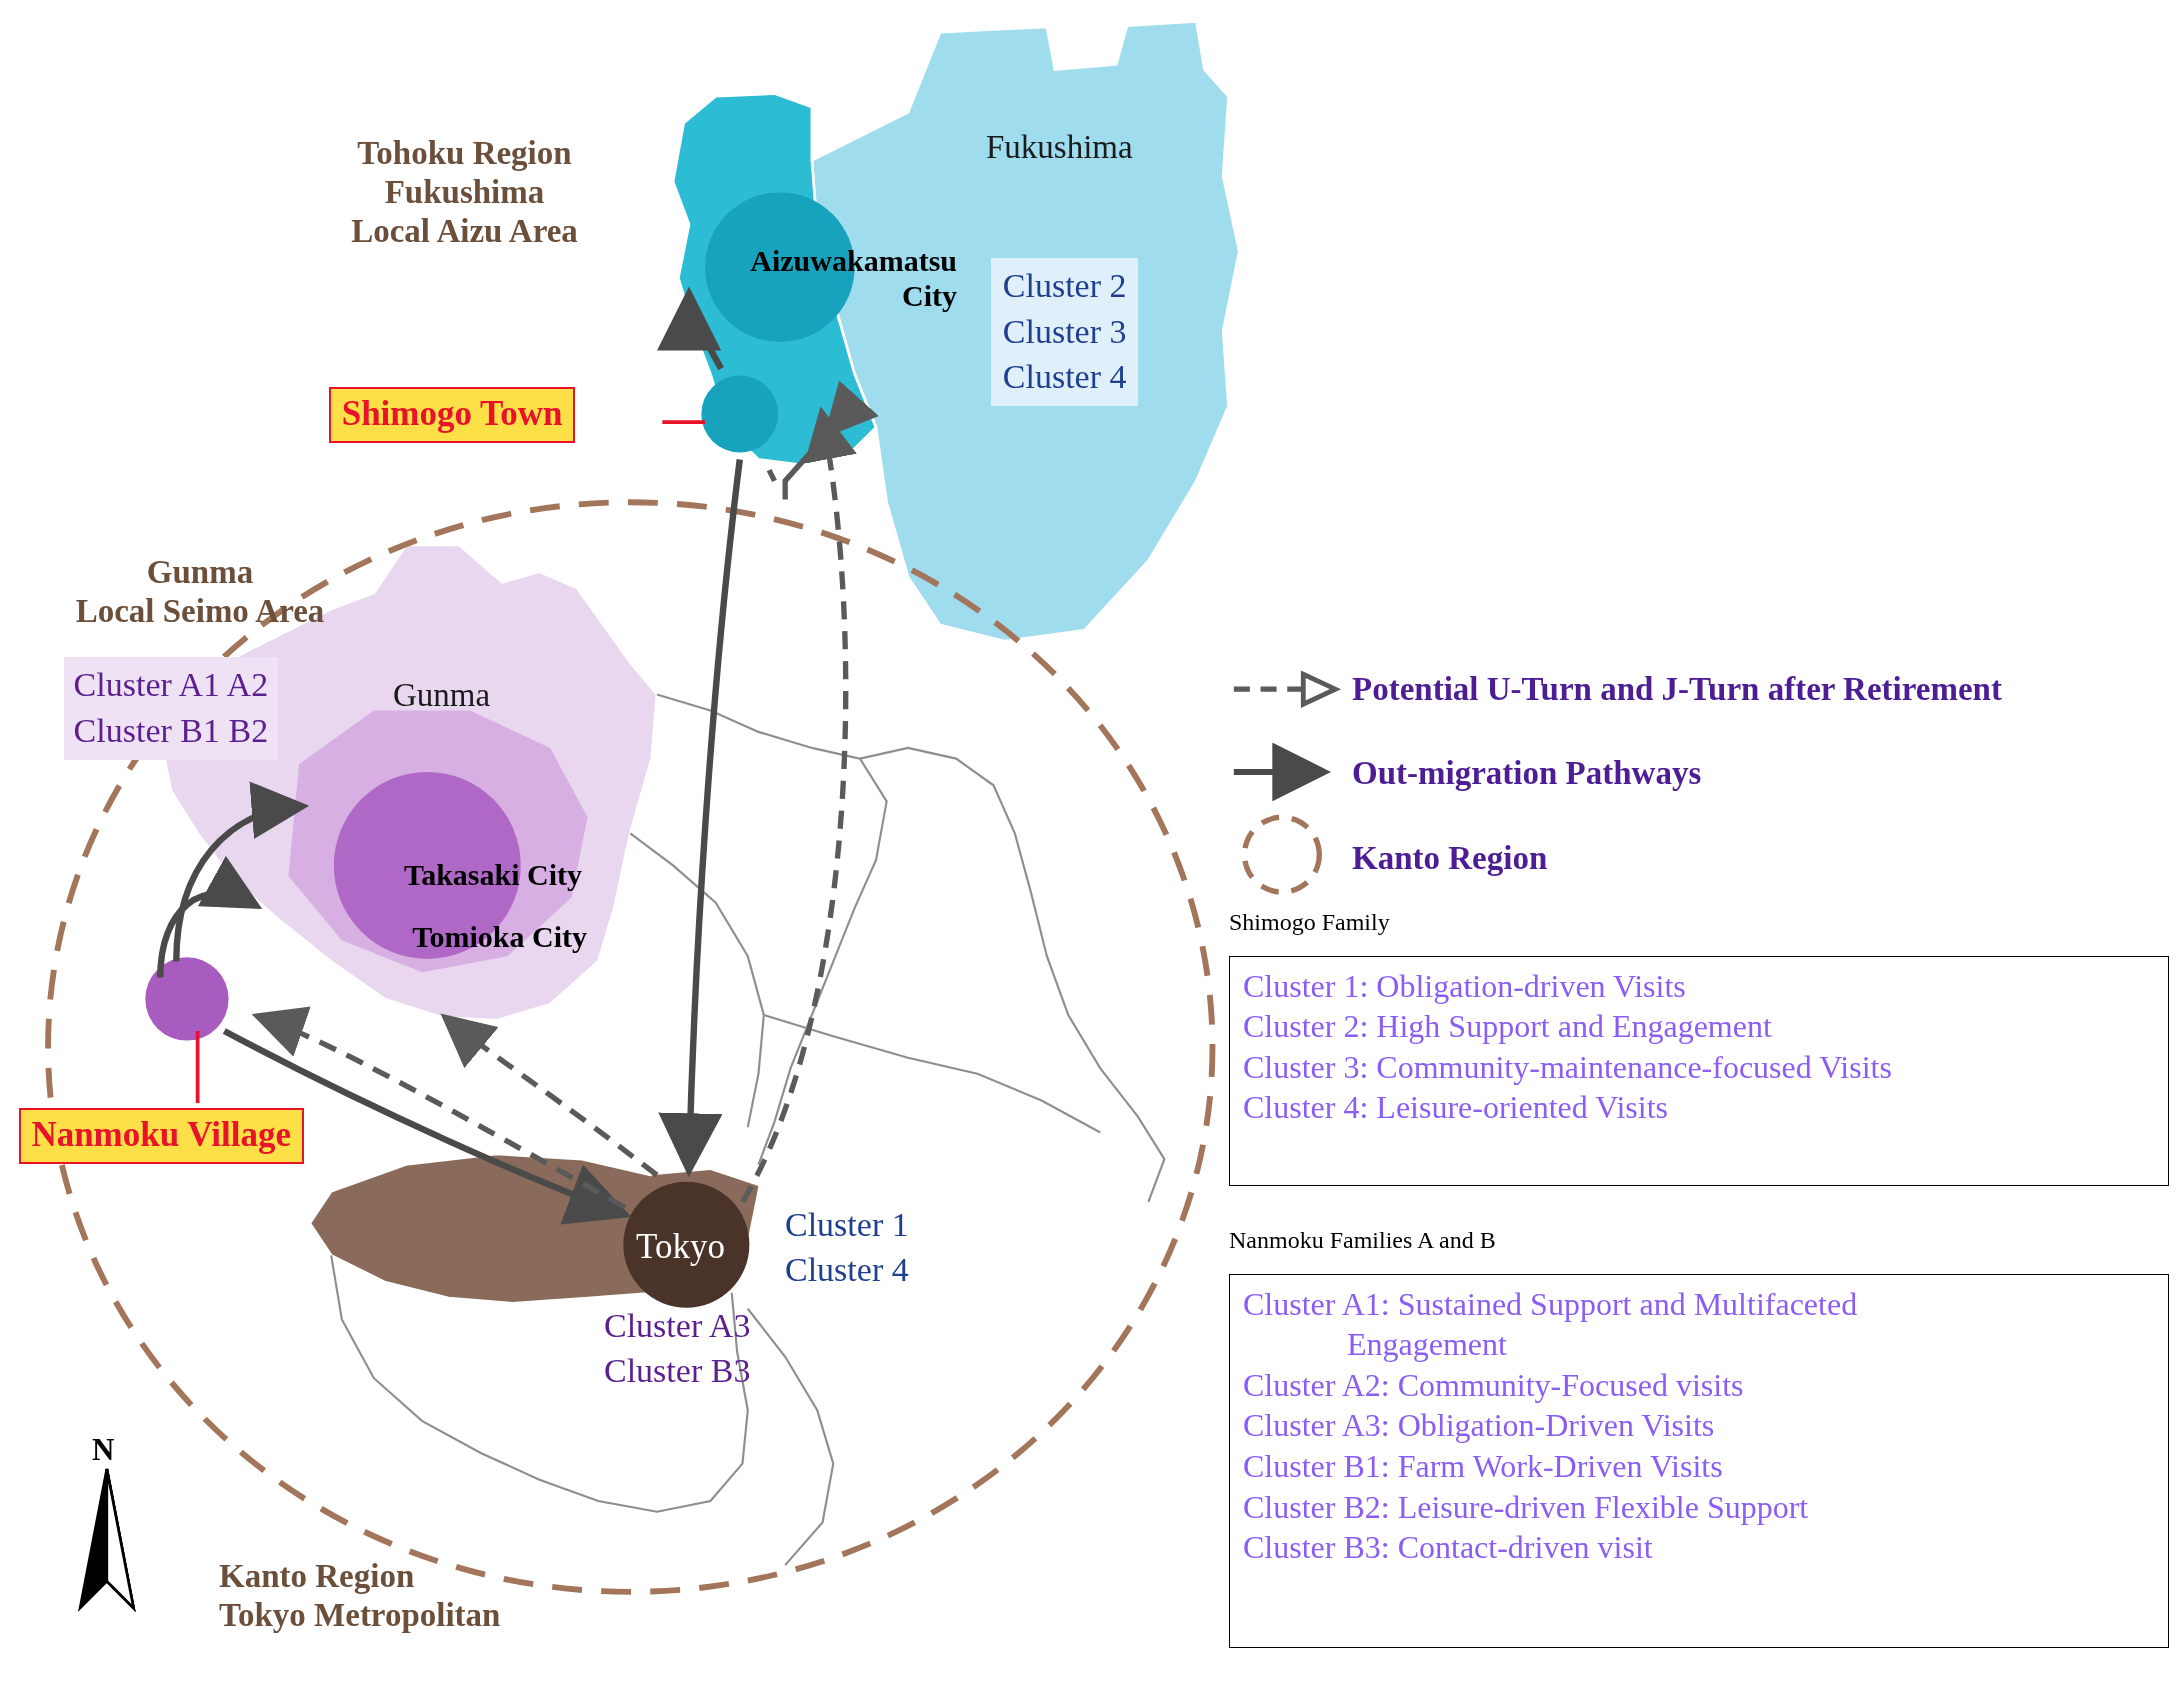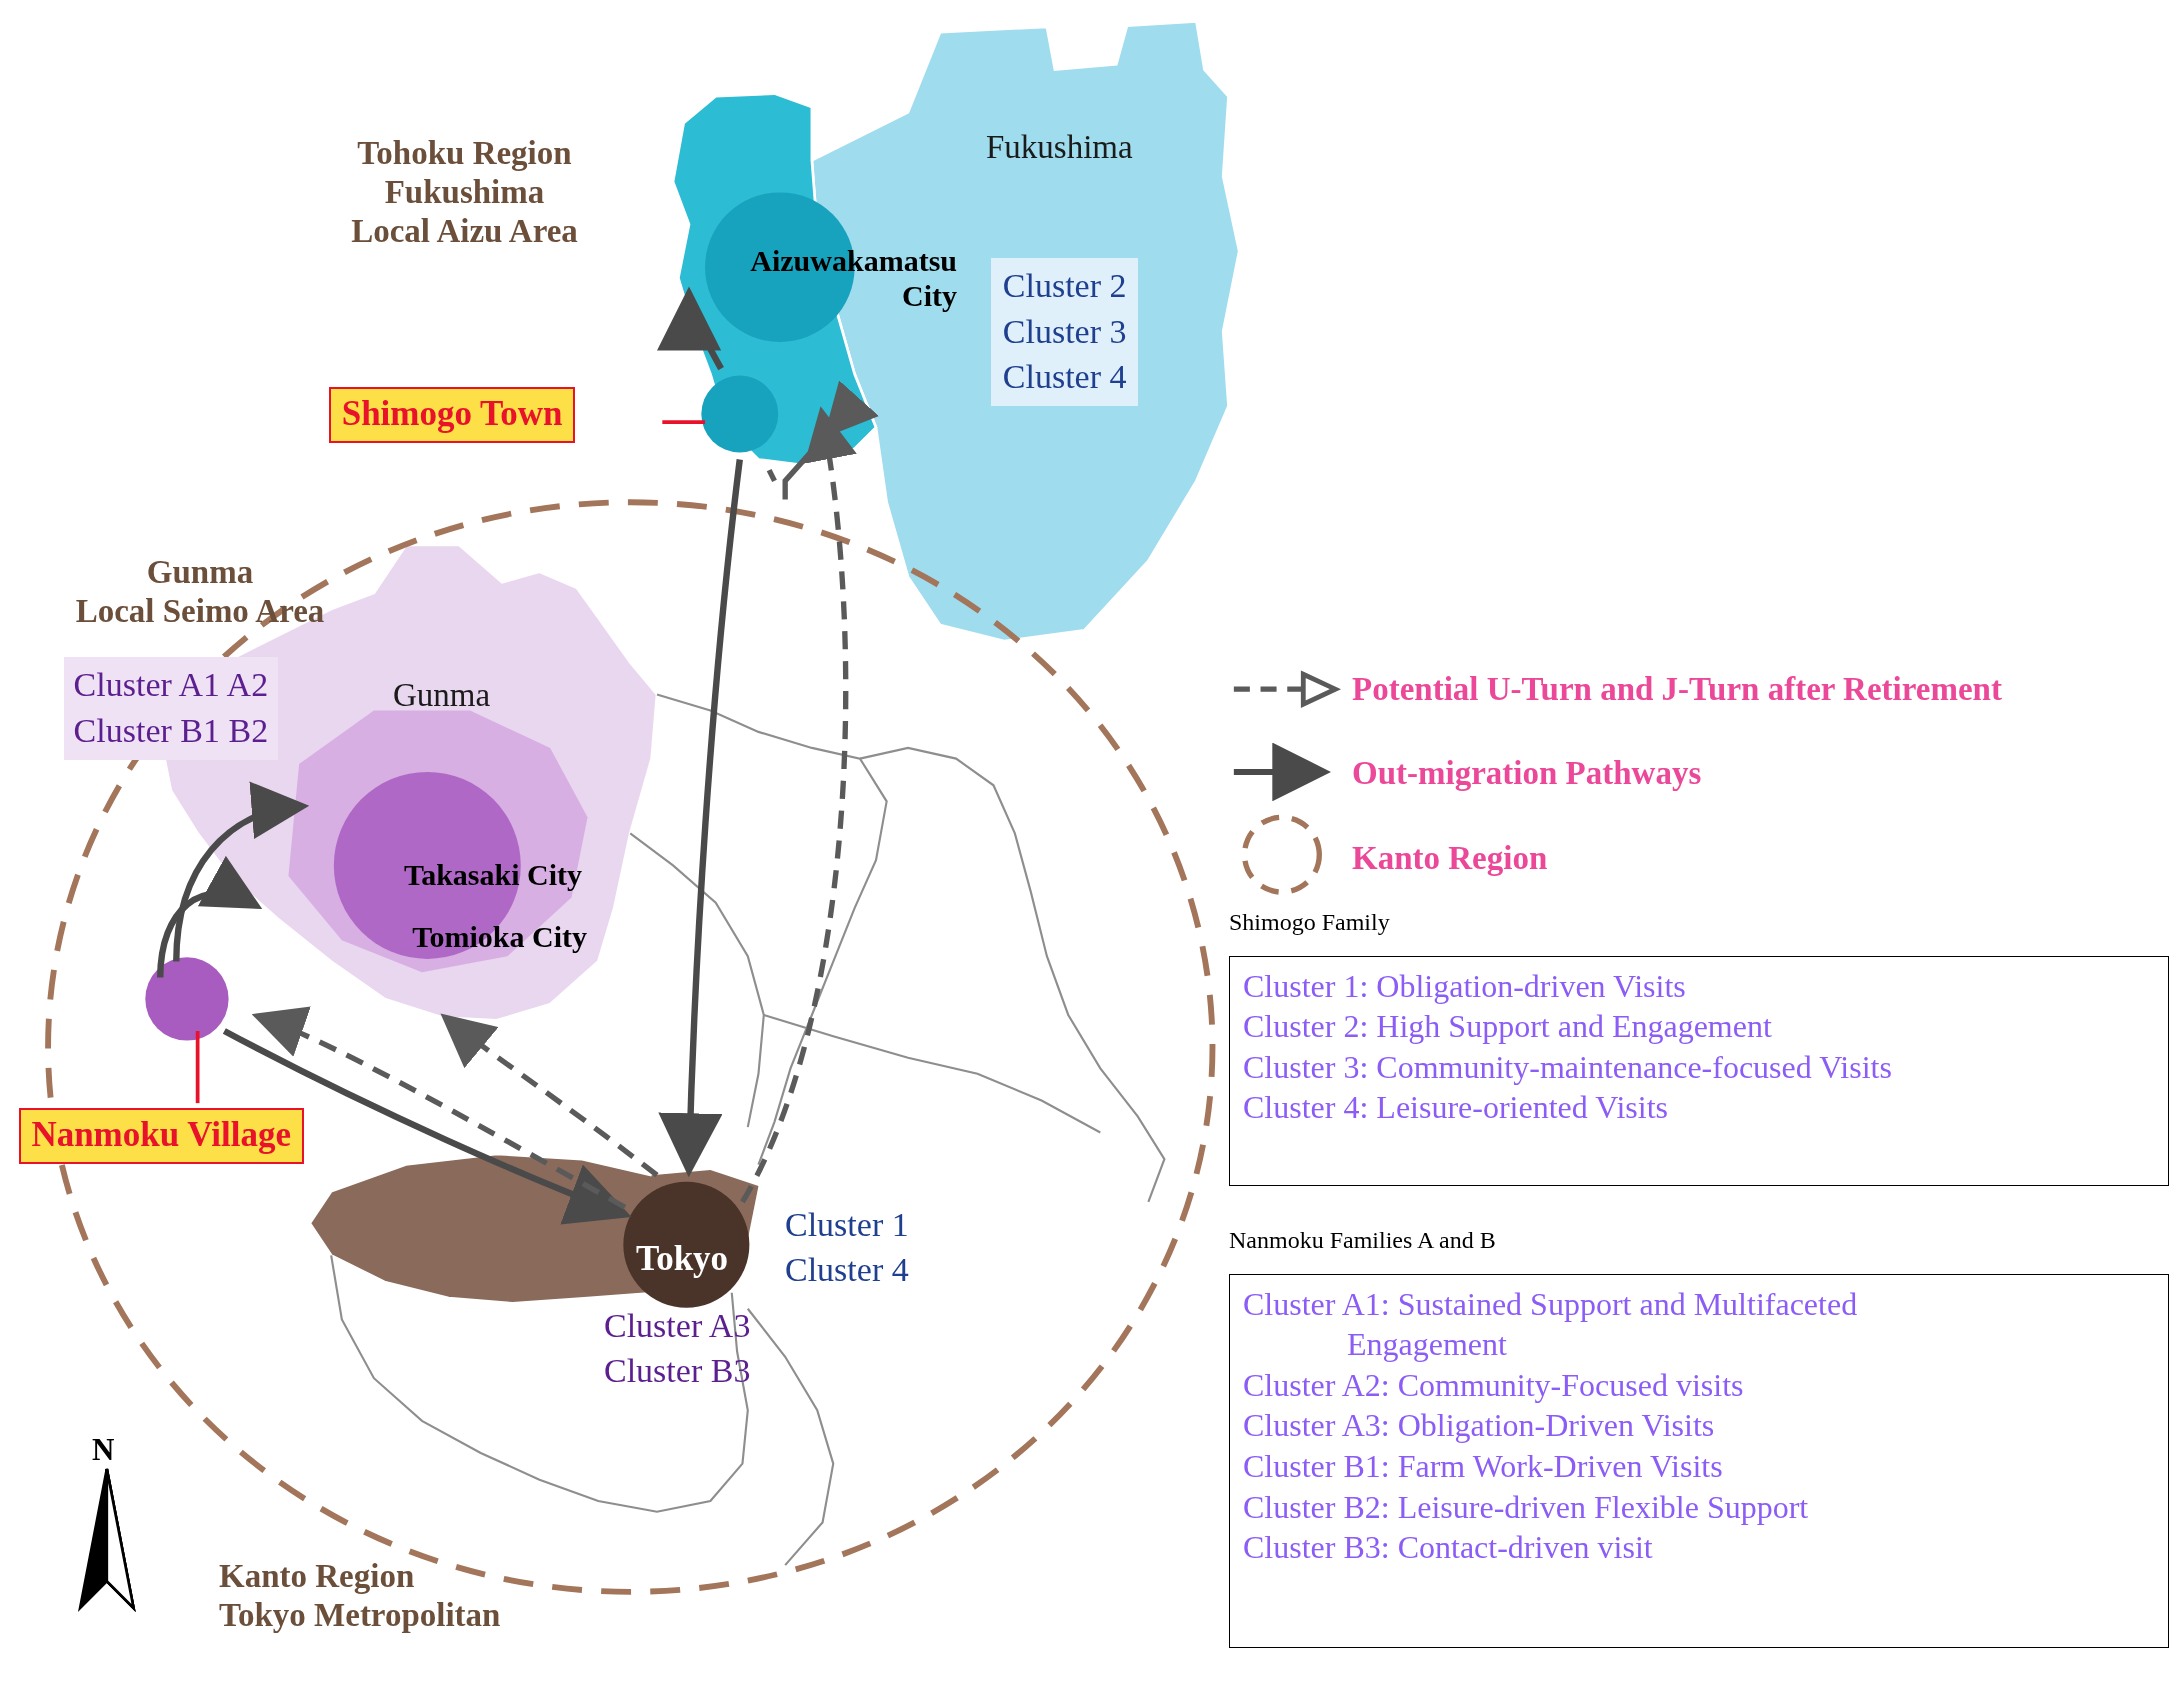--- a/index.html
+++ b/index.html
@@ -44,23 +44,22 @@
     font-weight: bold;
     font-size: 30px;
     text-align: right;
   }
   .pref-label {
     color: #1b1b1b;
     font-size: 33px;
   }
   .tokyo-label {
     color: #ffffff;
-    font-weight: bold;
+    font-weight: normal;
     font-size: 35px;
-    margin-top: 12px;
   }
   .cluster-blue {
     color: #1f3f8f;
     font-size: 34px;
     line-height: 1.33;
   }
   .cluster-purple {
     color: #5b1f8f;
     font-size: 34px;
     line-height: 1.33;
@@ -75,21 +74,21 @@
     padding: 4.3px 10.7px 6.4px 10.7px;
     text-align: center;
   }
   .compass-n {
     color: #000000;
     font-weight: bold;
     font-size: 31px;
   }
   
   .legend-text {
-    color: #ec4899;
+    color: #4c1d95;
     font-weight: bold;
     font-size: 33px;
   }
   .legend-head {
     color: #000000;
     font-weight: normal;
     font-size: 24px;
   }
   .panel {
     position: absolute;

